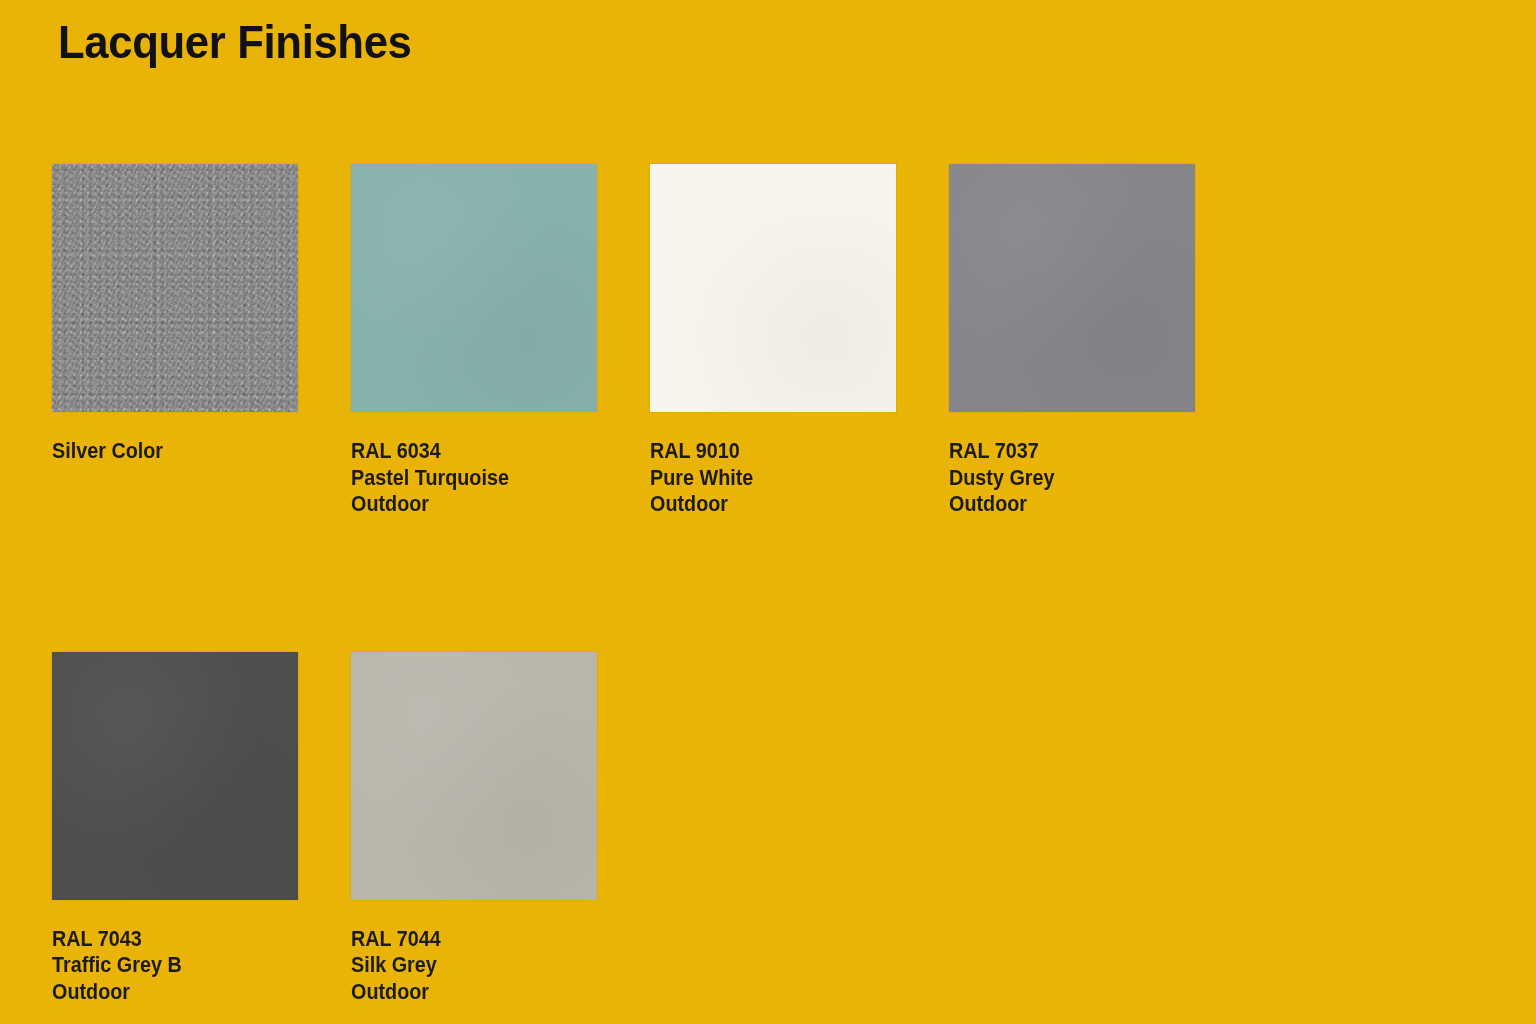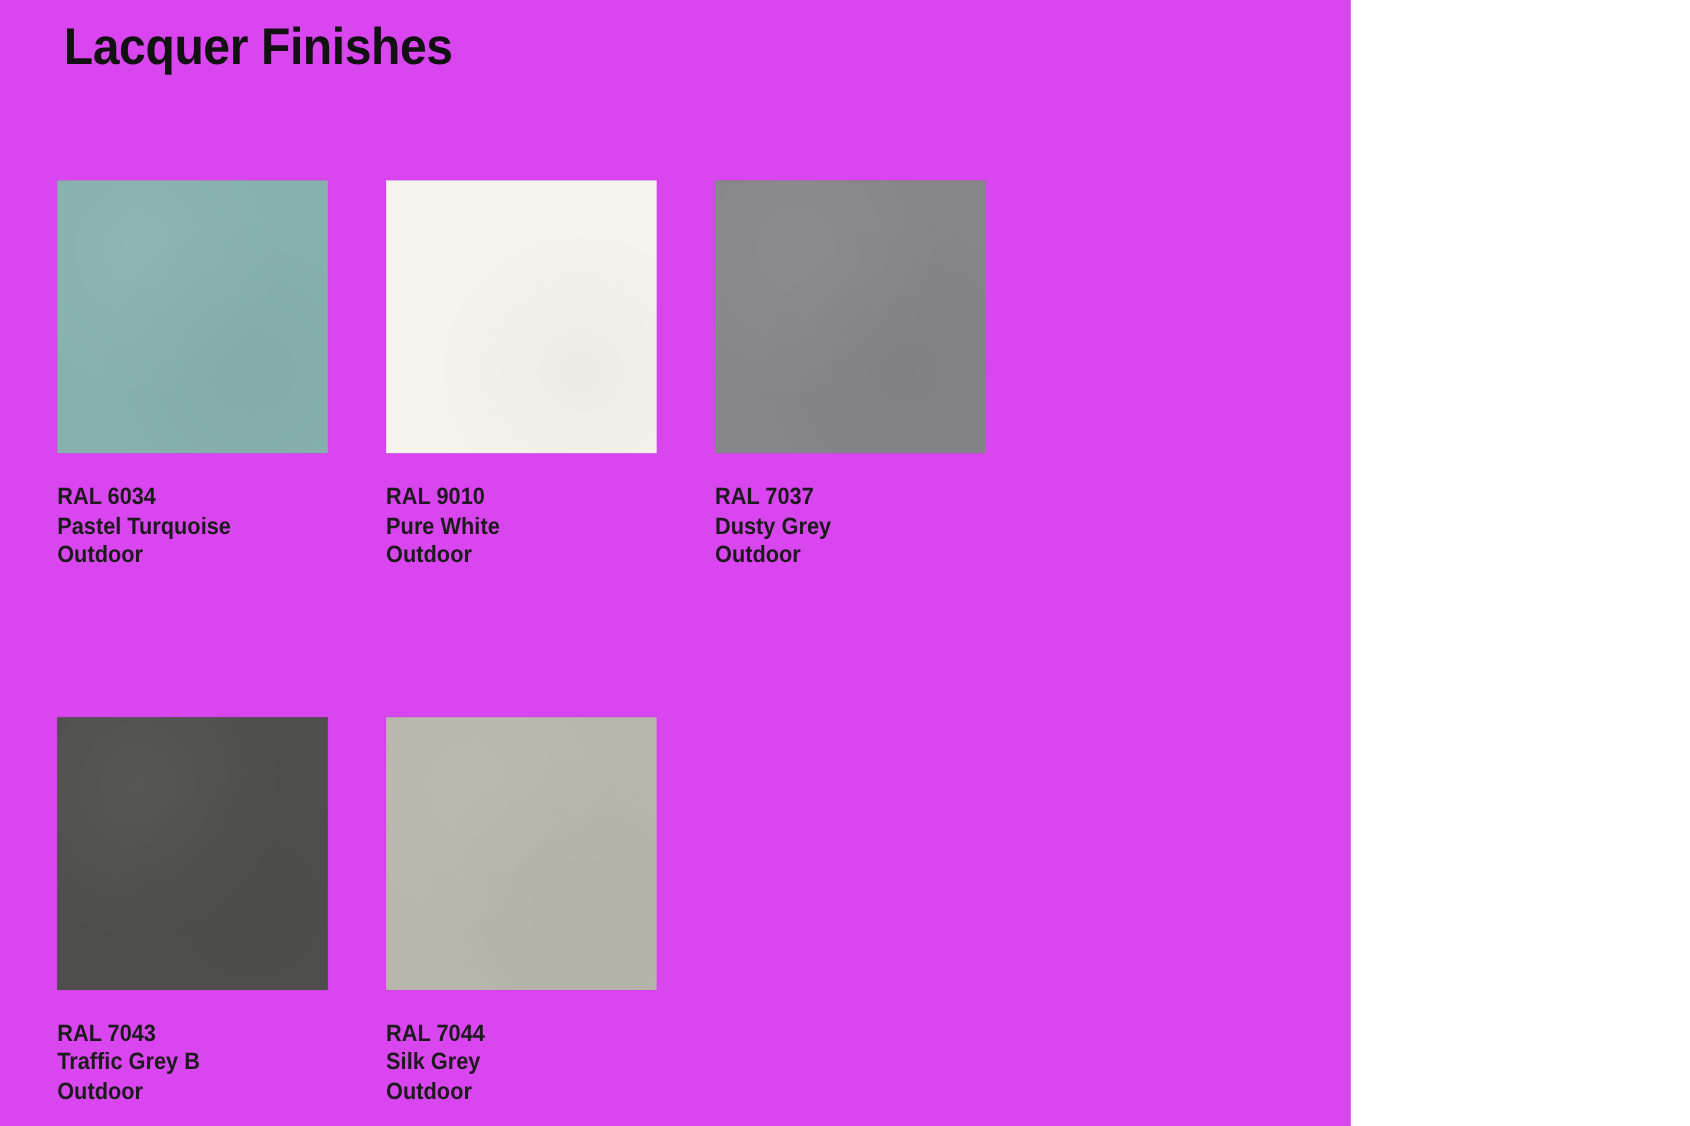--- a/index.html
+++ b/index.html
@@ -10,23 +10,23 @@
   body {
     width: 1536px;
     height: 1024px;
     overflow: hidden;
     font-family: "Liberation Sans", "DejaVu Sans", sans-serif;
     color: #111111;
     position: relative;
   }
   #page {
     position: relative;
-    width: 1228px;
+    width: 1536px;
     height: 1024px;
-    background: #d946ef;
+    background: #eab308;
   }
   .page-title {
     position: absolute;
     left: 58px;
     top: 14px;
     font-size: 47px;
     font-weight: 700;
     letter-spacing: -0.4px;
     color: #111111;
     font-family: "Liberation Sans", "DejaVu Sans", sans-serif;
@@ -114,20 +114,26 @@
 <body>
 
 <div id="page">
 
   <div class="page-title">Lacquer Finishes</div>
 
   <div class="swatch-grid">
 
     <div class="swatch-row row-1">
 
+      <div class="swatch-cell">
+        <div class="swatch-chip grain" id="chip-0" style="background-color: rgb(140, 140, 141);"></div>
+        <div class="swatch-label">
+          <span class="line">Silver Color</span>
+        </div>
+      </div>
 
 
       <div class="swatch-cell">
         <div class="swatch-chip flat" id="chip-2" style="background-color: rgb(135, 177, 173);"></div>
         <div class="swatch-label">
           <span class="line">RAL 6034</span>
           <span class="line">Pastel Turquoise</span>
           <span class="line">Outdoor</span>
         </div>
       </div>

